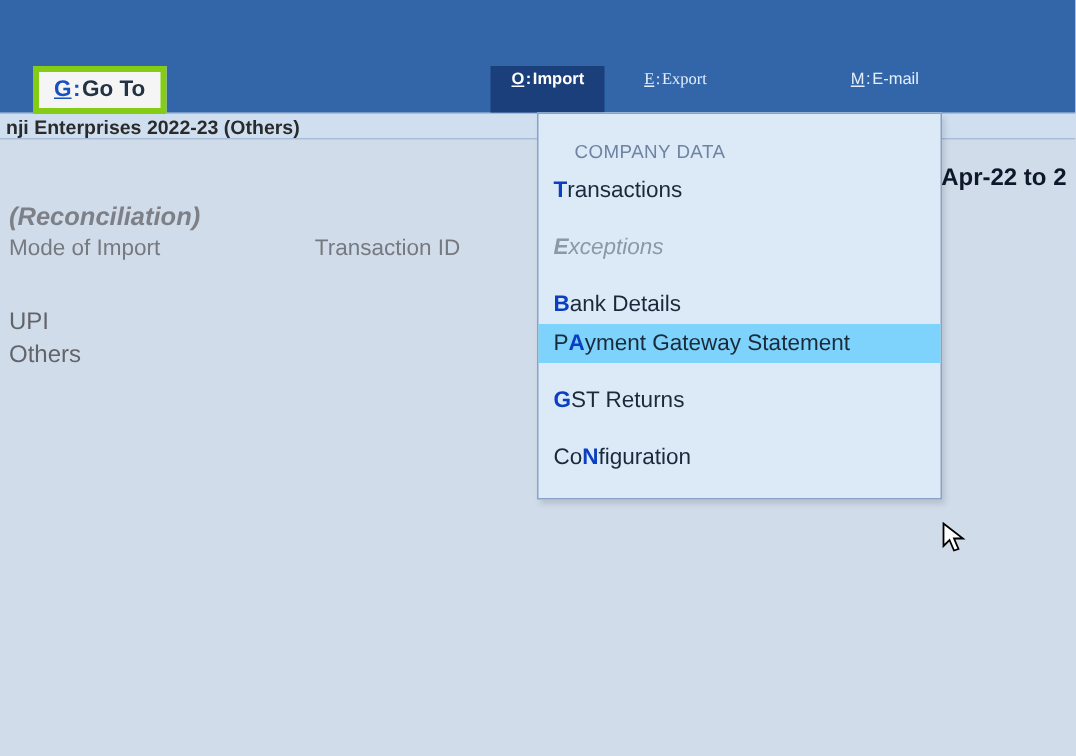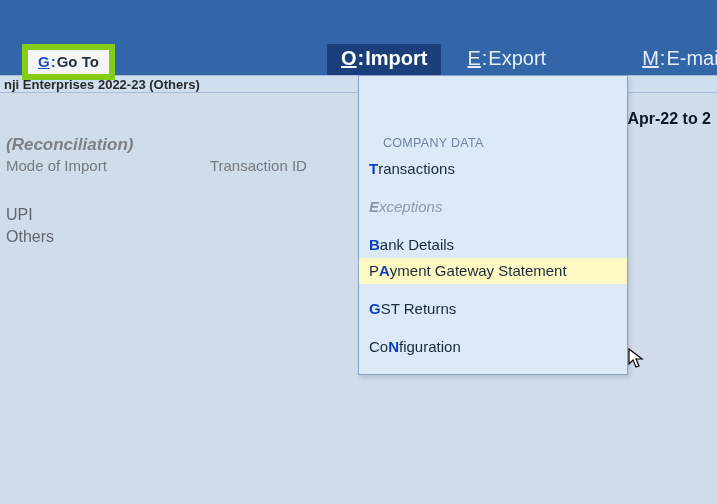--- a/index.html
+++ b/index.html
@@ -11,40 +11,40 @@
     background: #3366a9;
     height: 75px;
     width: 100%;
     position: relative;
   }
   .goto-btn {
     position: absolute;
     left: 22px;
     top: 44px;
     background: #f5f5f5;
-    border: 6px solid #84cc16;
+    border: 4px solid #84cc16;
     padding: 3px 10px 4px 10px;
     font-size: 15px;
     font-weight: bold;
     color: #234;
   }
   .goto-btn .hot { color: #1a4fc2; text-decoration: underline; }
   .goto-btn .colon { color: #1a4fc2; padding: 0 1px; }
 
   .menu-strip {
     position: absolute;
     top: 44px;
     left: 327px;
     right: 0;
     height: 31px;
     display: flex;
   }
   .menu-item {
     color: #e6eefc;
-    font-size: 20px;
+    font-size: 11px;
     padding: 3px 14px 4px;
     white-space: nowrap;
   }
   .menu-item .hot { text-decoration: underline; }
   .menu-item .colon { padding: 0 1px; }
   .menu-item.active {
     background: #1a3f7a;
     color: #fff;
     font-weight: 600;
   }
@@ -111,33 +111,32 @@
     background: #dceaf7;
     border: 1px solid #88a3c7;
     box-shadow: 2px 3px 4px rgba(0,0,0,0.12);
     padding-bottom: 14px;
   }
   .dd-section {
     font-size: 12.5px;
     color: #6f83a2;
     letter-spacing: 0.3px;
     padding: 18px 0 6px 24px;
-    margin-top: 42px;
   }
   .dd-item {
     font-size: 15px;
     color: #1a2a3a;
     padding: 3px 0 3px 10px;
     line-height: 20px;
     cursor: default;
   }
   .dd-item .hot { color: #0a3fc2; font-weight: 600; }
   .dd-item.disabled { color: #8b98a8; font-style: italic; }
   .dd-item.disabled .hot { color: #8b98a8; }
-  .dd-item.highlight { background: #fef9c3; }
+  .dd-item.highlight { background: #7dd3fc; }
   .dd-gap { height: 12px; }
 
   
   .cursor {
     position: absolute;
     left: 628px;
     top: 348px;
     width: 18px; height: 22px;
     pointer-events: none;
   }
@@ -145,21 +144,21 @@
 </style>
 </head>
 <body>
 
 <div class="topbar">
   <div class="goto-btn">
     <span class="hot">G</span><span class="colon">:</span><span>Go To</span>
   </div>
   <div class="menu-strip" id="menu-strip">
       <div class="menu-item active"><span class="hot">O</span><span class="colon">:</span>Import</div>
-      <div class="menu-item" style="margin-left: 12px;"><span class="hot">E</span><span class="colon">:</span>Export</div>
+      <div class="menu-item" style="margin-left: 12px; font-family: Liberation Serif, serif;"><span class="hot">E</span><span class="colon">:</span>Export</div>
       <div class="menu-item" style="margin-left: 68px;"><span class="hot">M</span><span class="colon">:</span>E-mail</div>
     </div>
 </div>
 
 <div class="company-strip">nji Enterprises 2022-23 (Others)</div>
 
 <div class="content">
   <div class="section-title">(Reconciliation)</div>
   <div class="col-headers">
     <span>Mode of Import</span>

